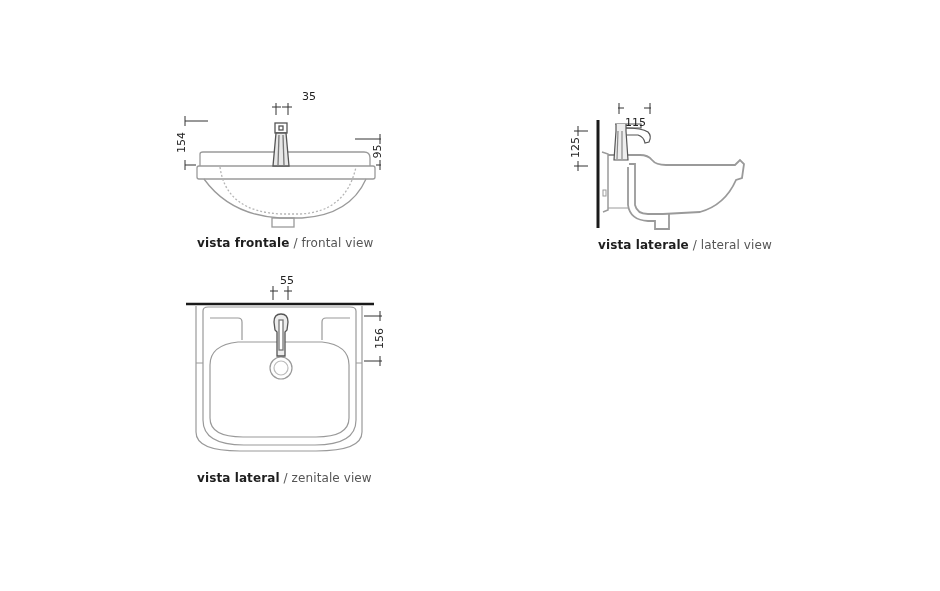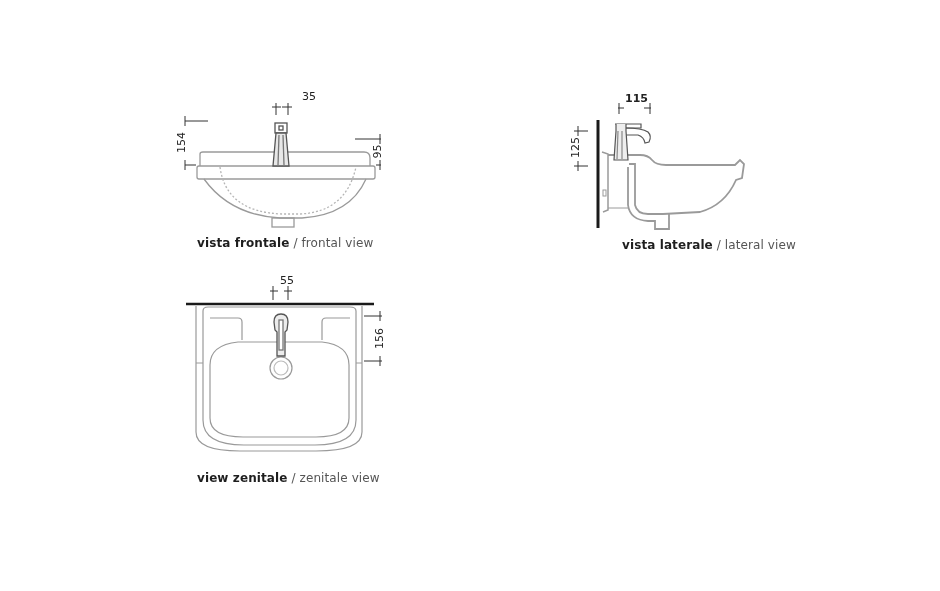--- a/index.html
+++ b/index.html
@@ -105,35 +105,35 @@
     <line x1="364" y1="361" x2="382" y2="361"></line>
     <line x1="380" y1="311" x2="380" y2="321"></line>
     <line x1="380" y1="356" x2="380" y2="366"></line>
   </g>
 </svg>
 
 <span class="dim" style="left:275px; top:90px;margin-left:27px;">35</span>
 <span class="dim vert" style="left:171px; top:136px;">154</span>
 <span class="dim vert" style="left:370px; top:145px;">95</span>
 
-<span class="dim" style="left:625px; top:92px;font-weight:bold;">115</span>
+<span class="dim" style="left:625px; top:116px;">115</span>
 <span class="dim vert" style="left:565px; top:141px;">125</span>
 
 <span class="dim" style="left:280px; top:274px;">55</span>
 <span class="dim vert" style="left:369px; top:332px;">156</span>
 
 <div class="caption" style="left:197px; top:236px;">
   <span class="bold">vista frontale</span>
   <span class="sep">/</span>
   <span class="light">frontal view</span>
 </div>
 
-<div class="caption" style="left:598px; top:238px;margin-left:24px;">
+<div class="caption" style="left:598px; top:238px;">
   <span class="bold">vista laterale</span>
   <span class="sep">/</span>
   <span class="light">lateral view</span>
 </div>
 
 <div class="caption" style="left:197px; top:471px;">
-  <span class="bold">view zenitale</span>
+  <span class="bold">vista lateral</span>
   <span class="sep">/</span>
   <span class="light">zenitale view</span>
 </div>
 
 </body></html>

